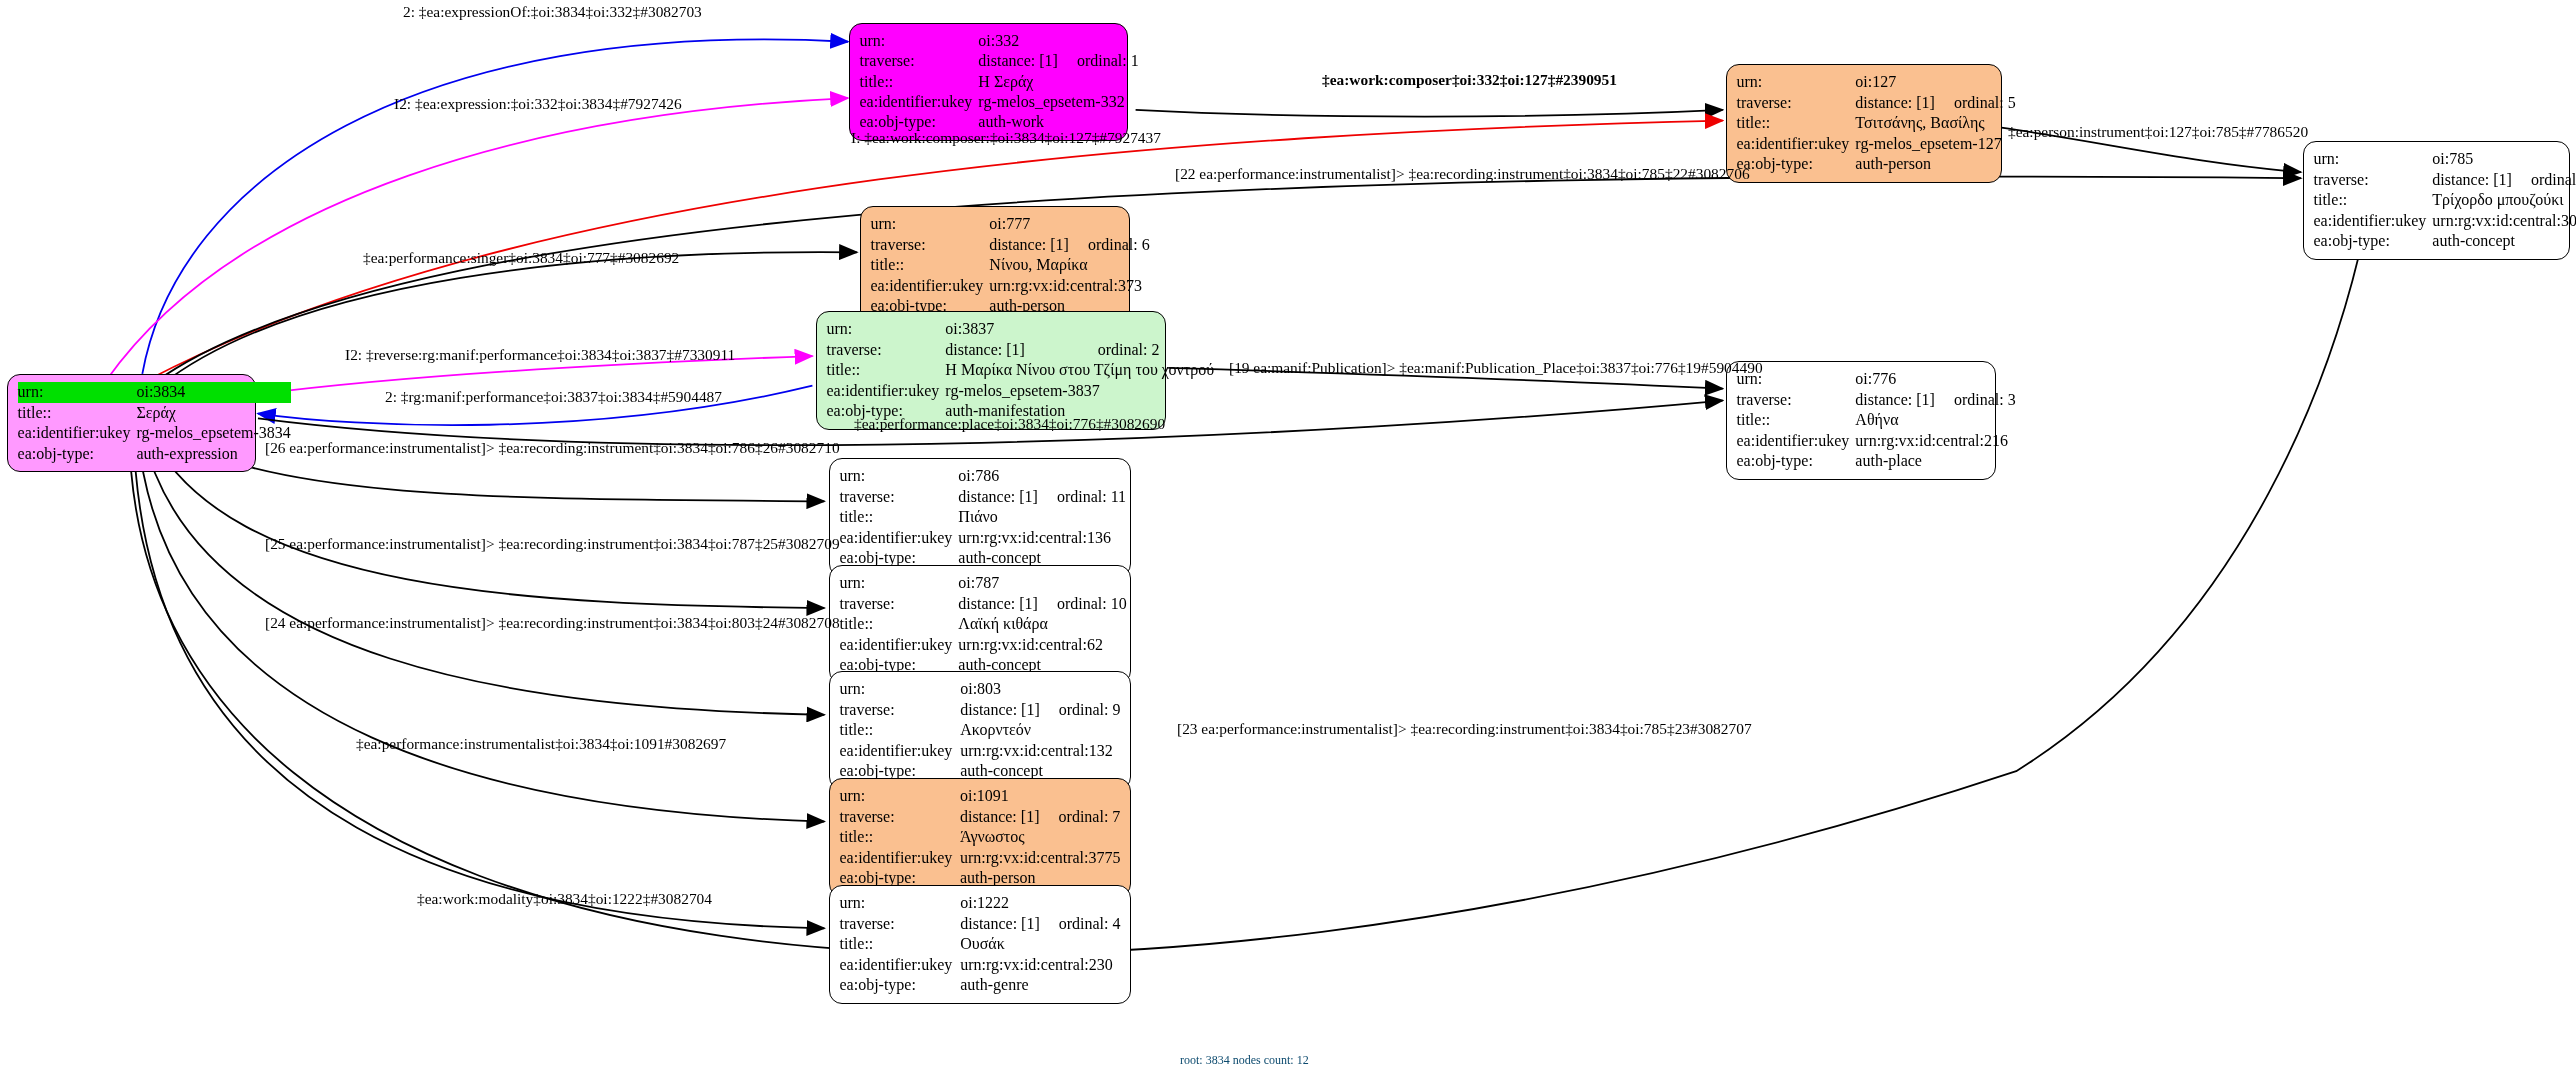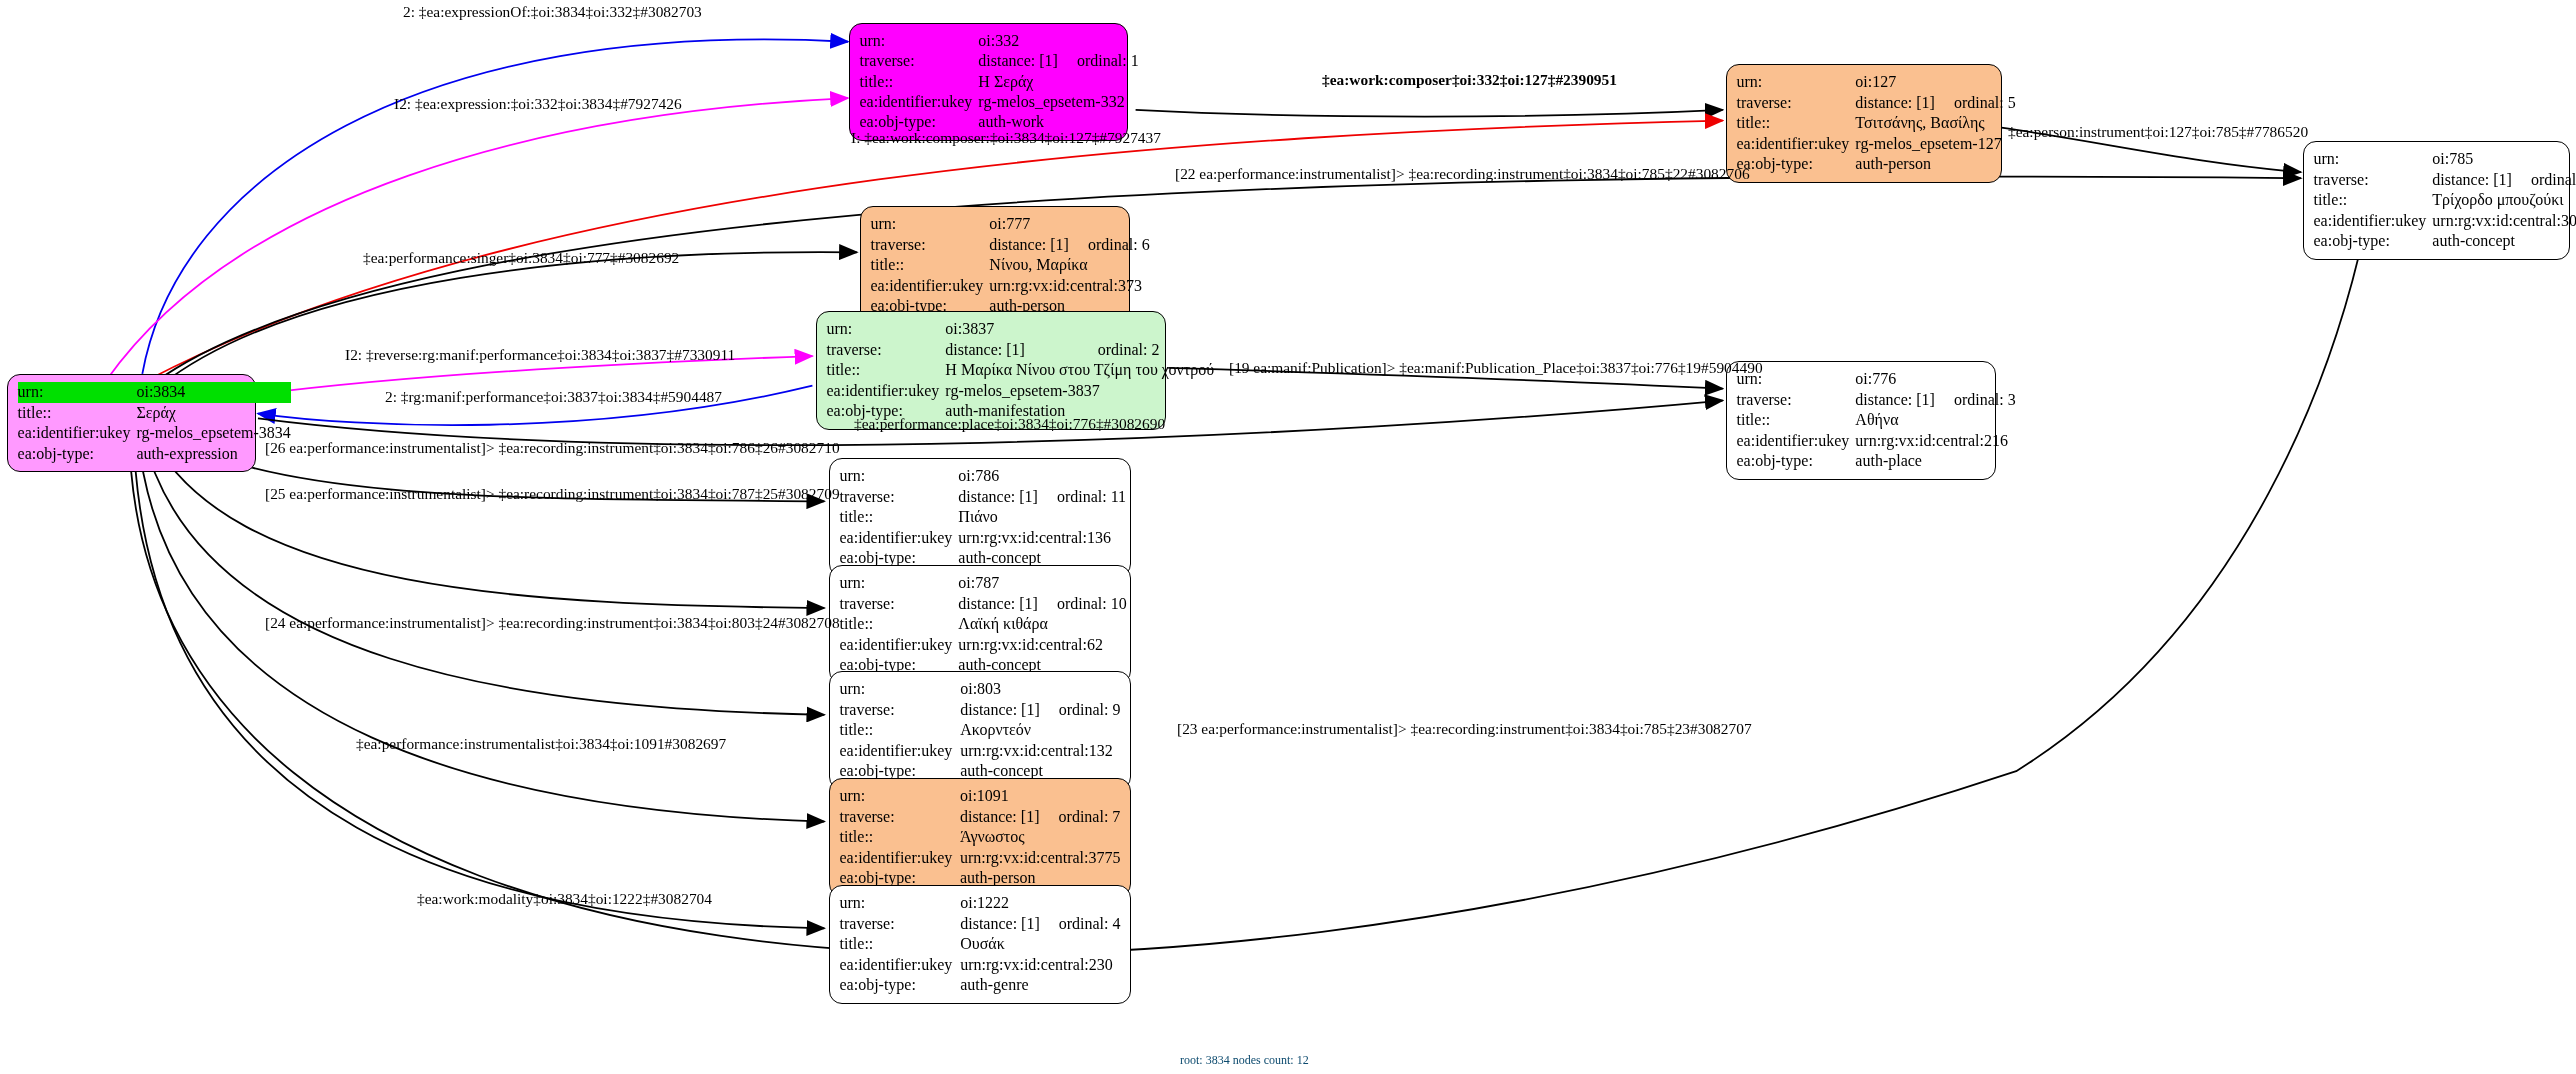--- a/index.html
+++ b/index.html
@@ -430,21 +430,21 @@
   <div class="elabel" style="left:1322px;top:71px;font-weight:bold;">‡ea:work:composer‡oi:332‡oi:127‡#2390951</div>
   <div class="elabel" style="left:851px;top:129px;">I: ‡ea:work:composer:‡oi:3834‡oi:127‡#7927437</div>
   <div class="elabel" style="left:1175px;top:165px;">[22 ea:performance:instrumentalist]&gt; ‡ea:recording:instrument‡oi:3834‡oi:785‡22#3082706</div>
   <div class="elabel" style="left:2008px;top:123px;">‡ea:person:instrument‡oi:127‡oi:785‡#7786520</div>
   <div class="elabel" style="left:363px;top:249px;">‡ea:performance:singer‡oi:3834‡oi:777‡#3082692</div>
   <div class="elabel" style="left:345px;top:346px;">I2: ‡reverse:rg:manif:performance‡oi:3834‡oi:3837‡#7330911</div>
   <div class="elabel" style="left:1205px;top:359px;margin-left:24px;">[19 ea:manif:Publication]&gt; ‡ea:manif:Publication_Place‡oi:3837‡oi:776‡19#5904490</div>
   <div class="elabel" style="left:385px;top:388px;">2: ‡rg:manif:performance‡oi:3837‡oi:3834‡#5904487</div>
   <div class="elabel" style="left:854px;top:415px;">‡ea:performance:place‡oi:3834‡oi:776‡#3082690</div>
   <div class="elabel" style="left:265px;top:439px;">[26 ea:performance:instrumentalist]&gt; ‡ea:recording:instrument‡oi:3834‡oi:786‡26#3082710</div>
-  <div class="elabel" style="left:265px;top:485px;text-align:right;">[25 ea:performance:instrumentalist]&gt; ‡ea:recording:instrument‡oi:3834‡oi:787‡25#3082709</div>
+  <div class="elabel" style="left:265px;top:535px;text-align:right;">[25 ea:performance:instrumentalist]&gt; ‡ea:recording:instrument‡oi:3834‡oi:787‡25#3082709</div>
   <div class="elabel" style="left:265px;top:614px;">[24 ea:performance:instrumentalist]&gt; ‡ea:recording:instrument‡oi:3834‡oi:803‡24#3082708</div>
   <div class="elabel" style="left:356px;top:735px;">‡ea:performance:instrumentalist‡oi:3834‡oi:1091#3082697</div>
   <div class="elabel" style="left:1177px;top:720px;">[23 ea:performance:instrumentalist]&gt; ‡ea:recording:instrument‡oi:3834‡oi:785‡23#3082707</div>
   <div class="elabel" style="left:394px;top:890px;margin-left:23px;">‡ea:work:modality‡oi:3834‡oi:1222‡#3082704</div>
 
   <div class="footer" style="left:1180px;top:1053px;">root: 3834 nodes count: 12</div>
 
 </div>
 
 

